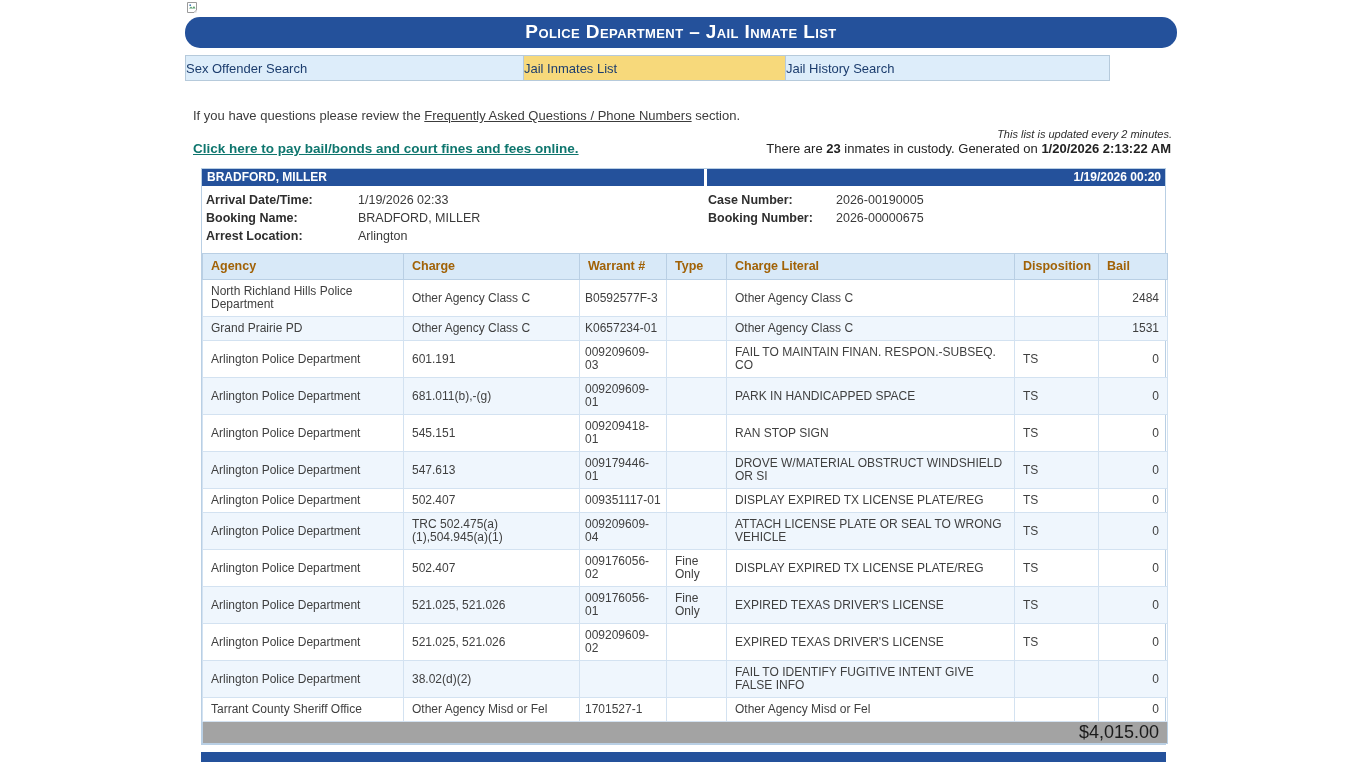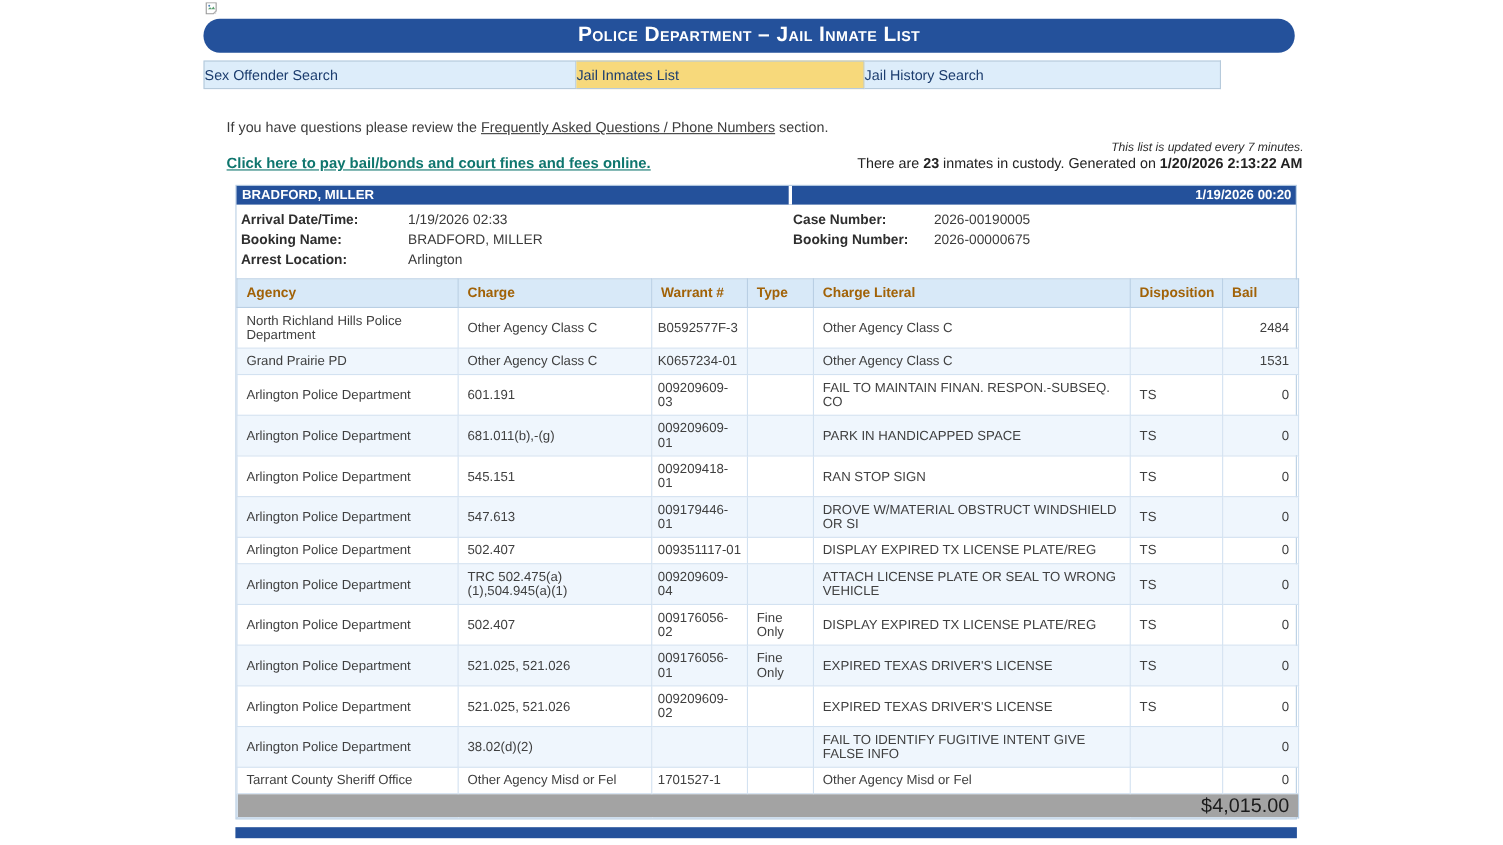--- a/index.html
+++ b/index.html
@@ -26,21 +26,21 @@
     border: 1px solid #b6cadb; background: #ddedfa; color: #1c3d6e;
     font-size: 13px; display: flex; align-items: center; justify-content: flex-start;
     cursor: pointer;
   }
   .tab + .tab { border-left: none; }
   .tab.active { background: #f7d97b; }
   .tab-1 { width: 339px; }
   .tab-2 { width: 262px; }
   .tab-3 { width: 324px; }
 
-  .content { position: absolute; left: 13px; top: 81px; width: 992px; }
+  .content { position: absolute; left: 0; top: 81px; width: 992px; }
 
   .faq-line { margin: 27px 0 0 8px; font-size: 13px; color: #3c3c3c; }
   .faq-link { text-decoration: underline; color: #3c3c3c; cursor: pointer; }
 
   .updated-note {
     margin-top: 5px; text-align: right; padding-right: 5px;
     font-size: 11px; font-style: italic; color: #2d2d2d;
   }
 
   .pay-row {
@@ -123,21 +123,21 @@
     </div>
     <div class="tab tab-3">
       <span>Jail History Search</span>
     </div>
   </div>
 
   <div class="content">
 
     <div class="faq-line"><span>If you have questions please review the </span><span class="faq-link">Frequently Asked Questions / Phone Numbers</span><span> section.</span></div>
 
-    <div class="updated-note">This list is updated every 7 minutes.</div>
+    <div class="updated-note">This list is updated every 2 minutes.</div>
 
     <div class="pay-row">
       <span class="pay-link">Click here to pay bail/bonds and court fines and fees online.</span>
       <span class="custody-line"><span>There are </span><span class="b">23</span><span> inmates in custody. Generated on </span><span class="b">1/20/2026 2:13:22 AM</span></span>
     </div>
 
     <div class="card">
 
       <div class="inmate-header">
         <div class="ih-name">BRADFORD, MILLER</div>

